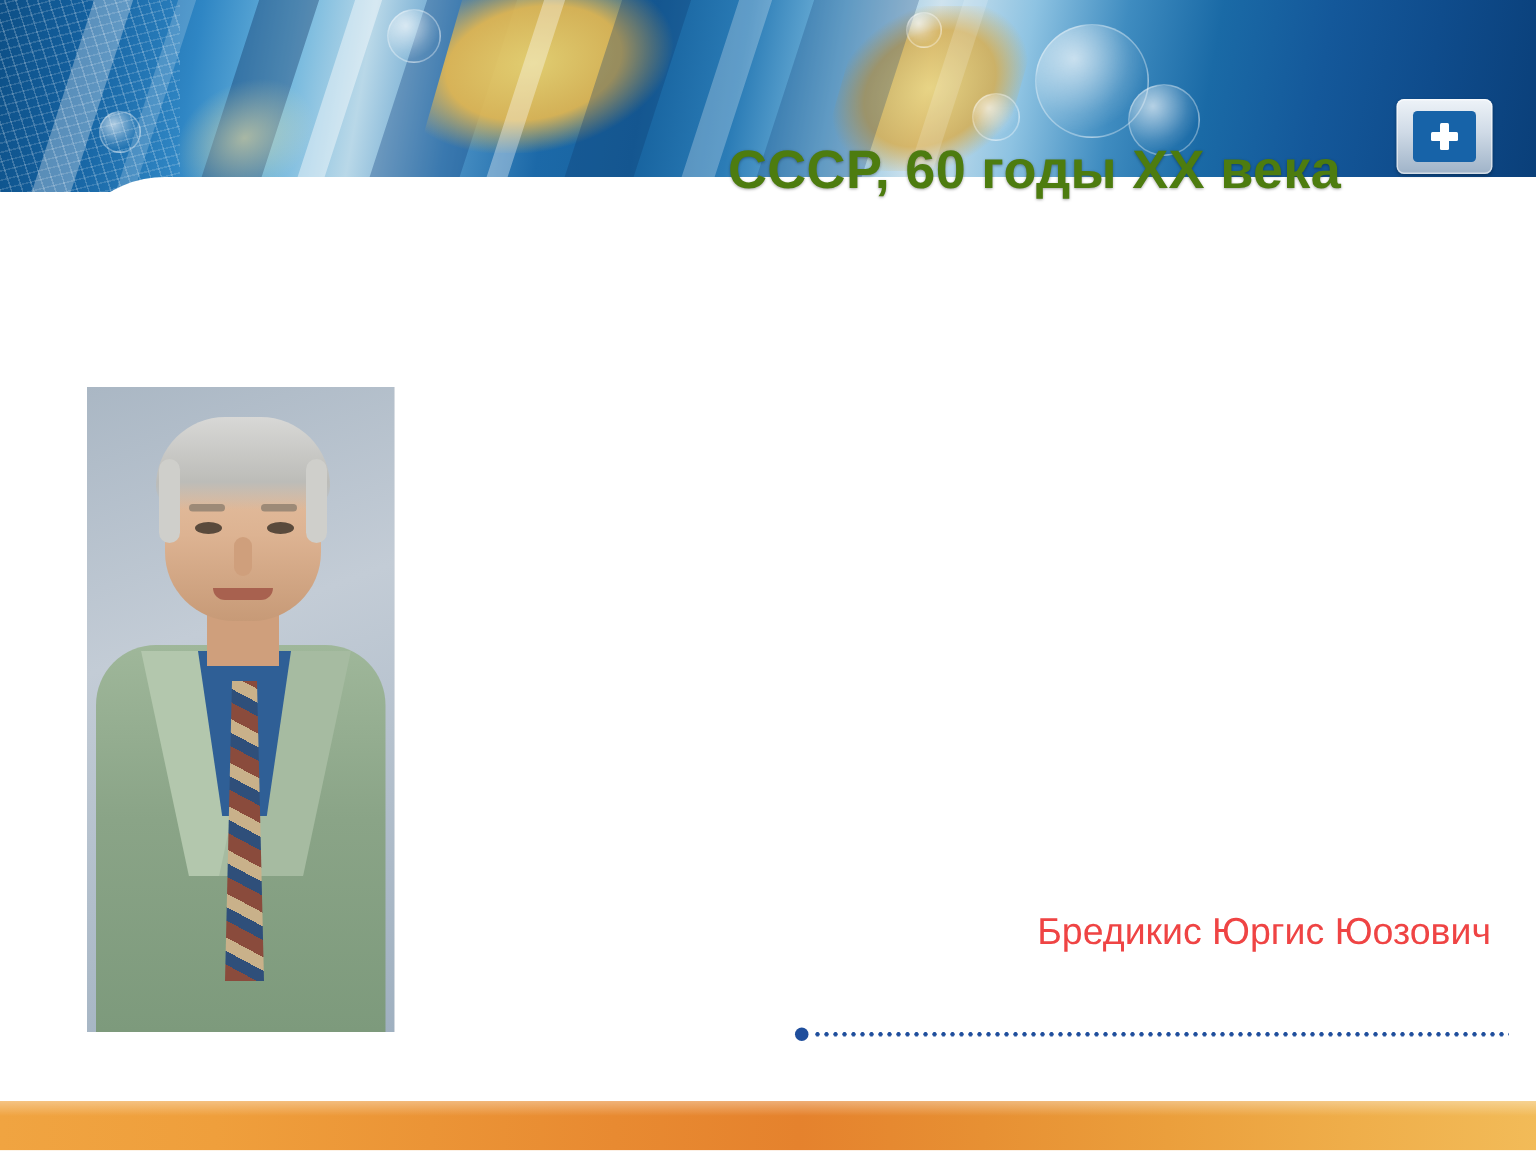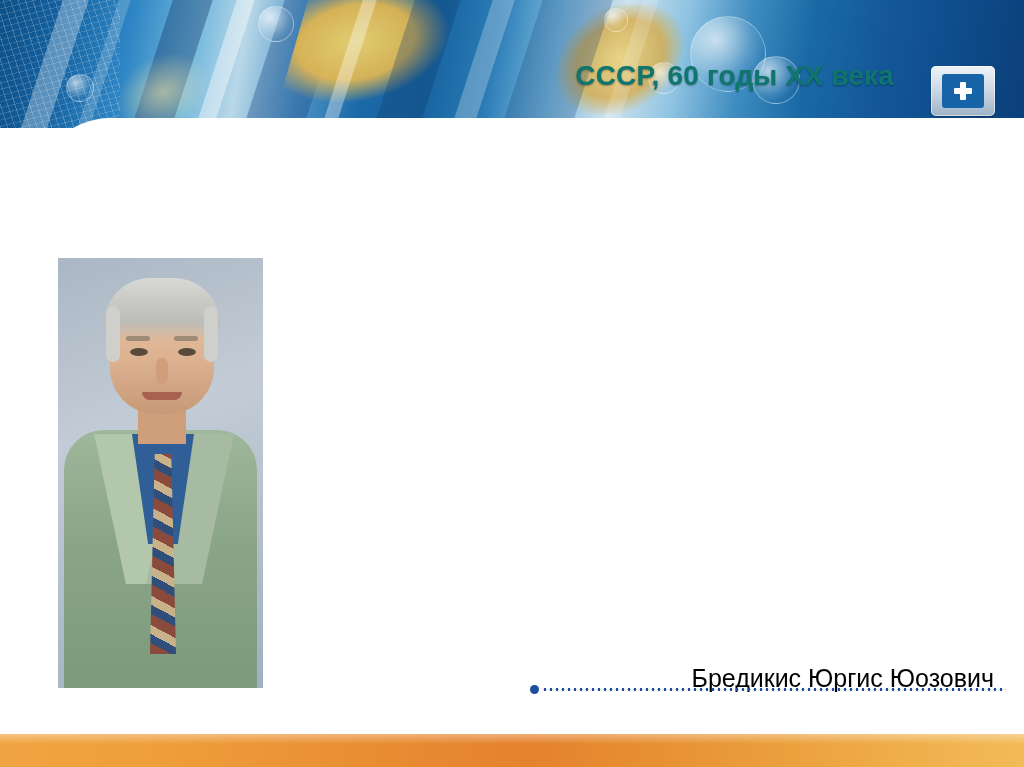--- a/index.html
+++ b/index.html
@@ -110,24 +110,24 @@
     left: 0; top: 170px;
     width: 1024px;
     height: 538px;
     background: #ffffff;
   }
 
   
   #header-title {
     position: absolute;
     right: 130px;
-    top: 60px;
-    font-size: 28px;
+    top: 92px;
+    font-size: 36px;
     font-weight: bold;
-    color: #0f766e;
+    color: #4d7c0f;
     letter-spacing: .2px;
     white-space: nowrap;
     text-shadow: 0 1px 2px rgba(0,0,0,.35);
   }
 
   
   #badge {
     position: absolute;
     right: 29px;
     top: 66px;
@@ -254,23 +254,23 @@
     position: absolute; left: 92px; top: 196px;
     width: 26px; height: 200px;
     background: repeating-linear-gradient(28deg, #8a4b3c 0 10px, #2f4f7a 10px 18px, #c9b18a 18px 26px);
     clip-path: polygon(18% 0, 82% 0, 100% 100%, 0 100%);
   }
 
   
   #caption {
     position: absolute;
     right: 30px;
-    top: 664px;
+    top: 607px;
     font-size: 25px;
-    color: #000000;
+    color: #ef4444;
     white-space: nowrap;
   }
   #caption-rule {
     position: absolute;
     left: 530px;
     top: 684px;
     width: 476px;
     height: 10px;
   }
   #caption-rule .dot {

